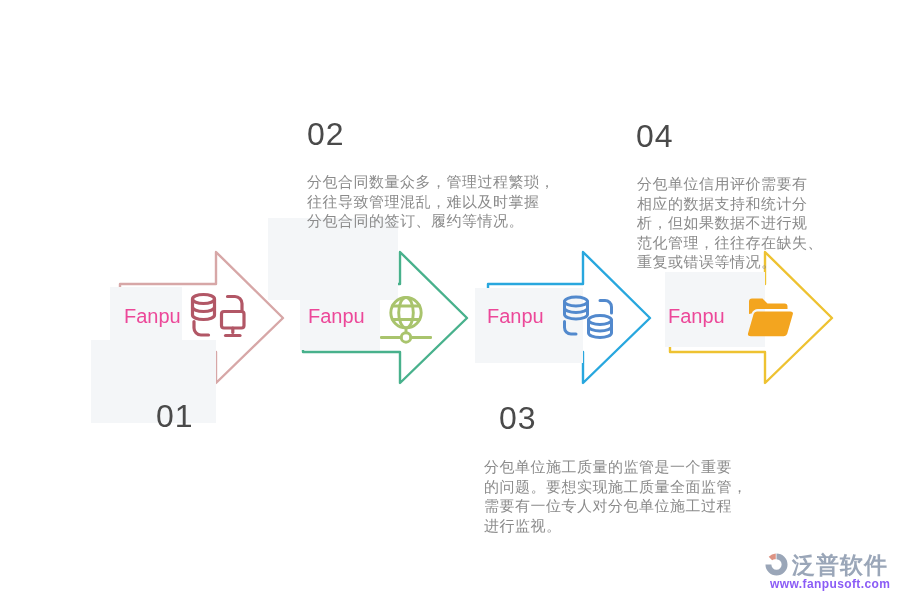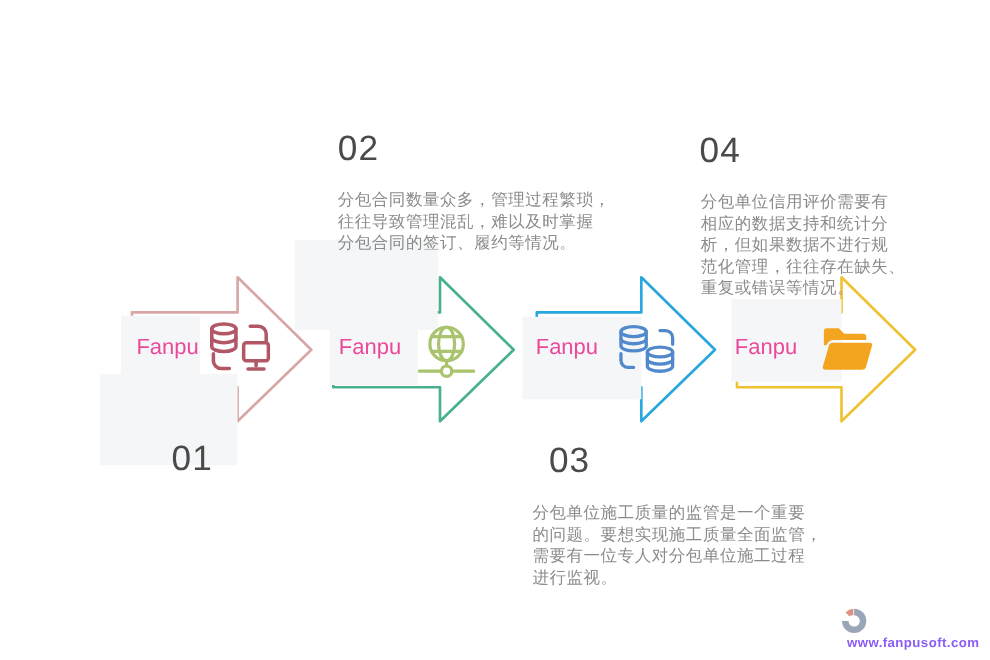--- a/index.html
+++ b/index.html
@@ -113,17 +113,18 @@
     <path d="M3,21 V8.5 Q3,5.5 6,5.5 H16.5 L21.5,10.5 H38.5 Q41.5,10.5 41.5,13.5 V16 H12 Q7.5,16 5.6,20.5 Z"></path>
     <path d="M2,40.5 L7.6,21 Q8.3,18.5 11,18.5 H44.5 Q47.6,18.5 46.8,21.2 L41.2,40.8 Q40.5,43.2 37.8,43.2 H4.8 Q1.4,43.2 2,40.5 Z"></path>
   </svg>
 
   <div id="footer-logo">
     <div id="logo-row">
       <svg width="25" height="25" viewBox="0 0 34 34">
         <path d="M17,2 A15,15 0 1 1 2,17 L10,17 A7,7 0 1 0 17,10 Z" fill="#9aa6b8"></path>
         <path d="M6.4,6.4 A15,15 0 0 1 16,2 L16,10 A7,7 0 0 0 11.05,11.05 Z" fill="#dd9384"></path>
       </svg>
+      <div id="logo-name">泛普软件</div>
     </div>
     <div id="logo-url">www.fanpusoft.com</div>
   </div>
 
 </div>
 
 </body></html>

